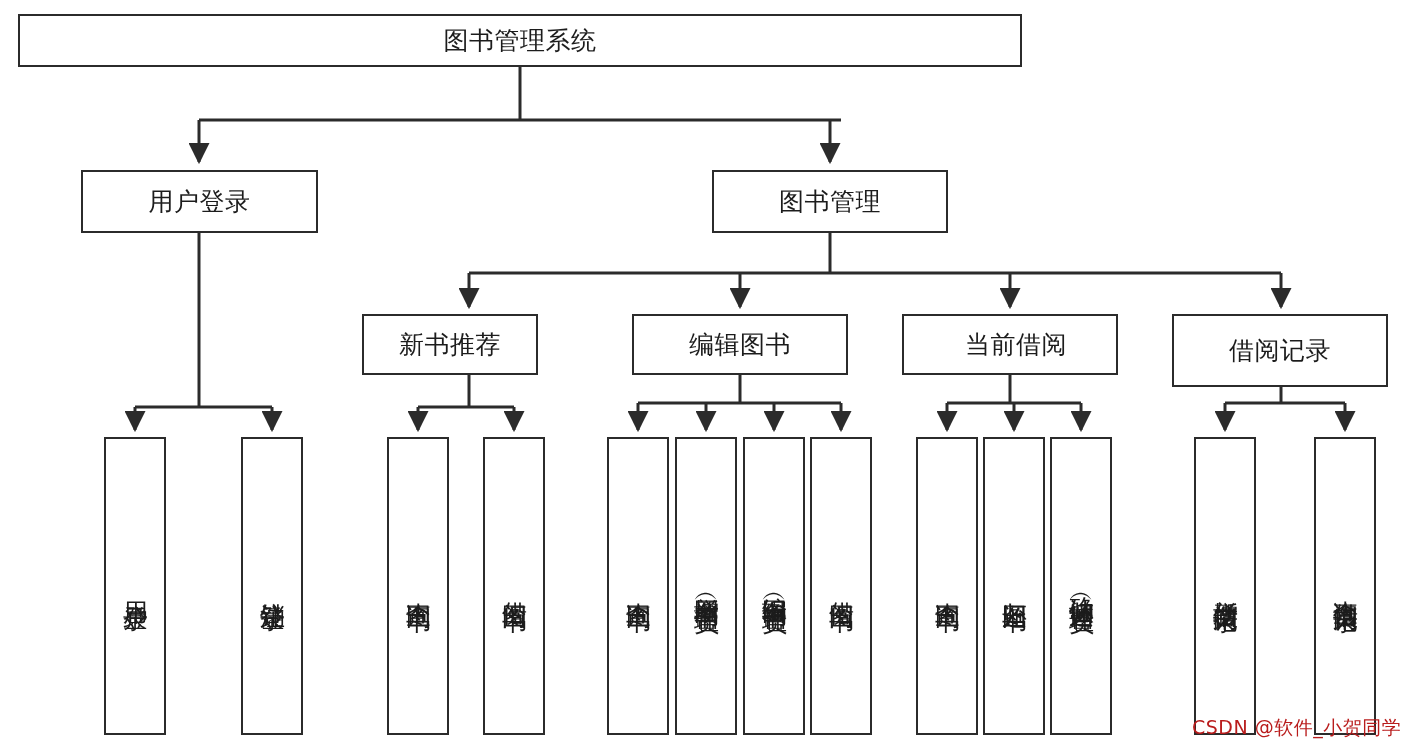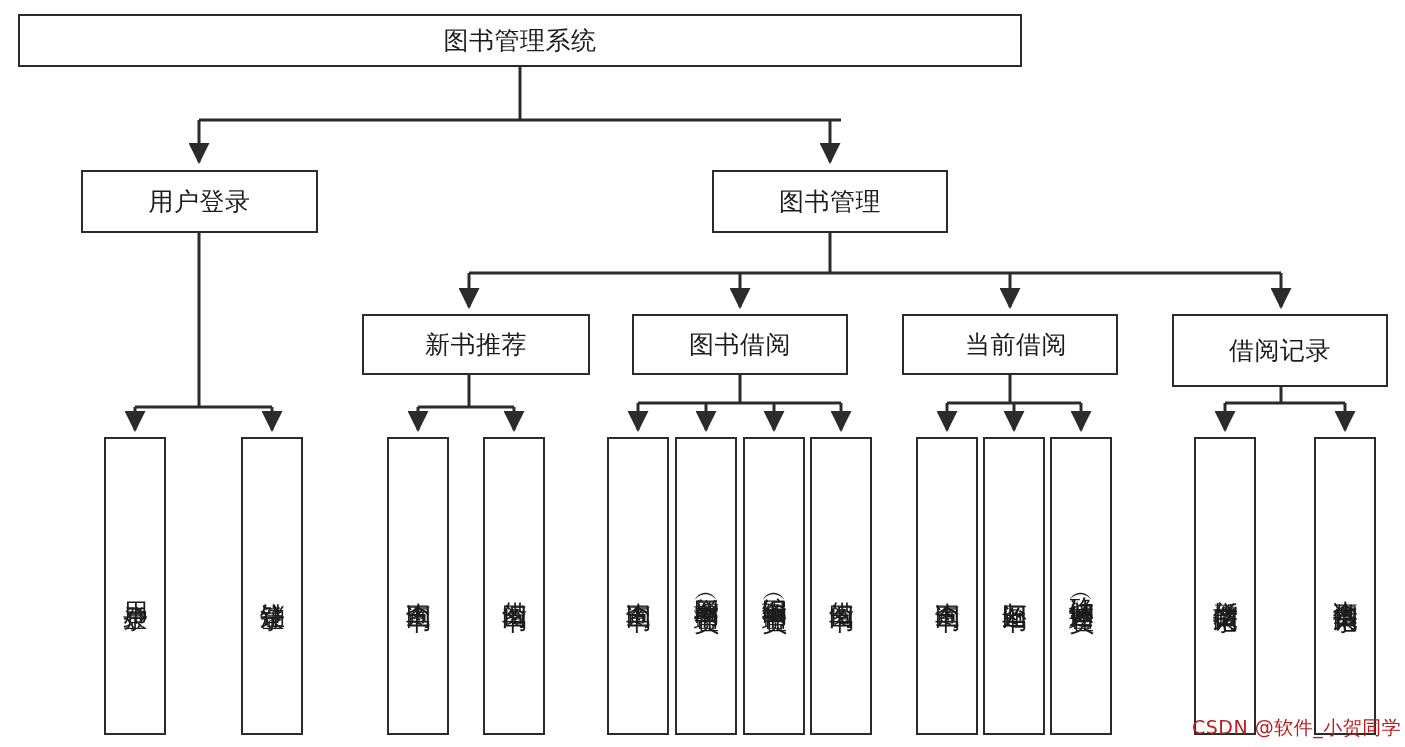--- a/index.html
+++ b/index.html
@@ -124,25 +124,25 @@
     <span class="node-label">图书管理系统</span>
   </div>
 
   <div class="node horizontal" style="left:81px; top:170px; width:237px; height:63px;">
     <span class="node-label">用户登录</span>
   </div>
   <div class="node horizontal" style="left:712px; top:170px; width:236px; height:63px;">
     <span class="node-label">图书管理</span>
   </div>
 
-  <div class="node horizontal" style="left:362px; top:314px; width:228px; height:61px;">
+  <div class="node horizontal" style="left:362px; top:314px; width:176px; height:61px;">
     <span class="node-label">新书推荐</span>
   </div>
   <div class="node horizontal" style="left:632px; top:314px; width:216px; height:61px;">
-    <span class="node-label">图书借阅</span>
+    <span class="node-label">编辑图书</span>
   </div>
   <div class="node horizontal" style="left:902px; top:314px; width:216px; height:61px;padding-left:12px;">
     <span class="node-label">当前借阅</span>
   </div>
   <div class="node horizontal" style="left:1172px; top:314px; width:216px; height:73px;">
     <span class="node-label">借阅记录</span>
   </div>
 
   <div class="node vertical" style="left:104px; top:437px; width:62px; height:298px;">
     <span class="node-label">用户登录</span>

